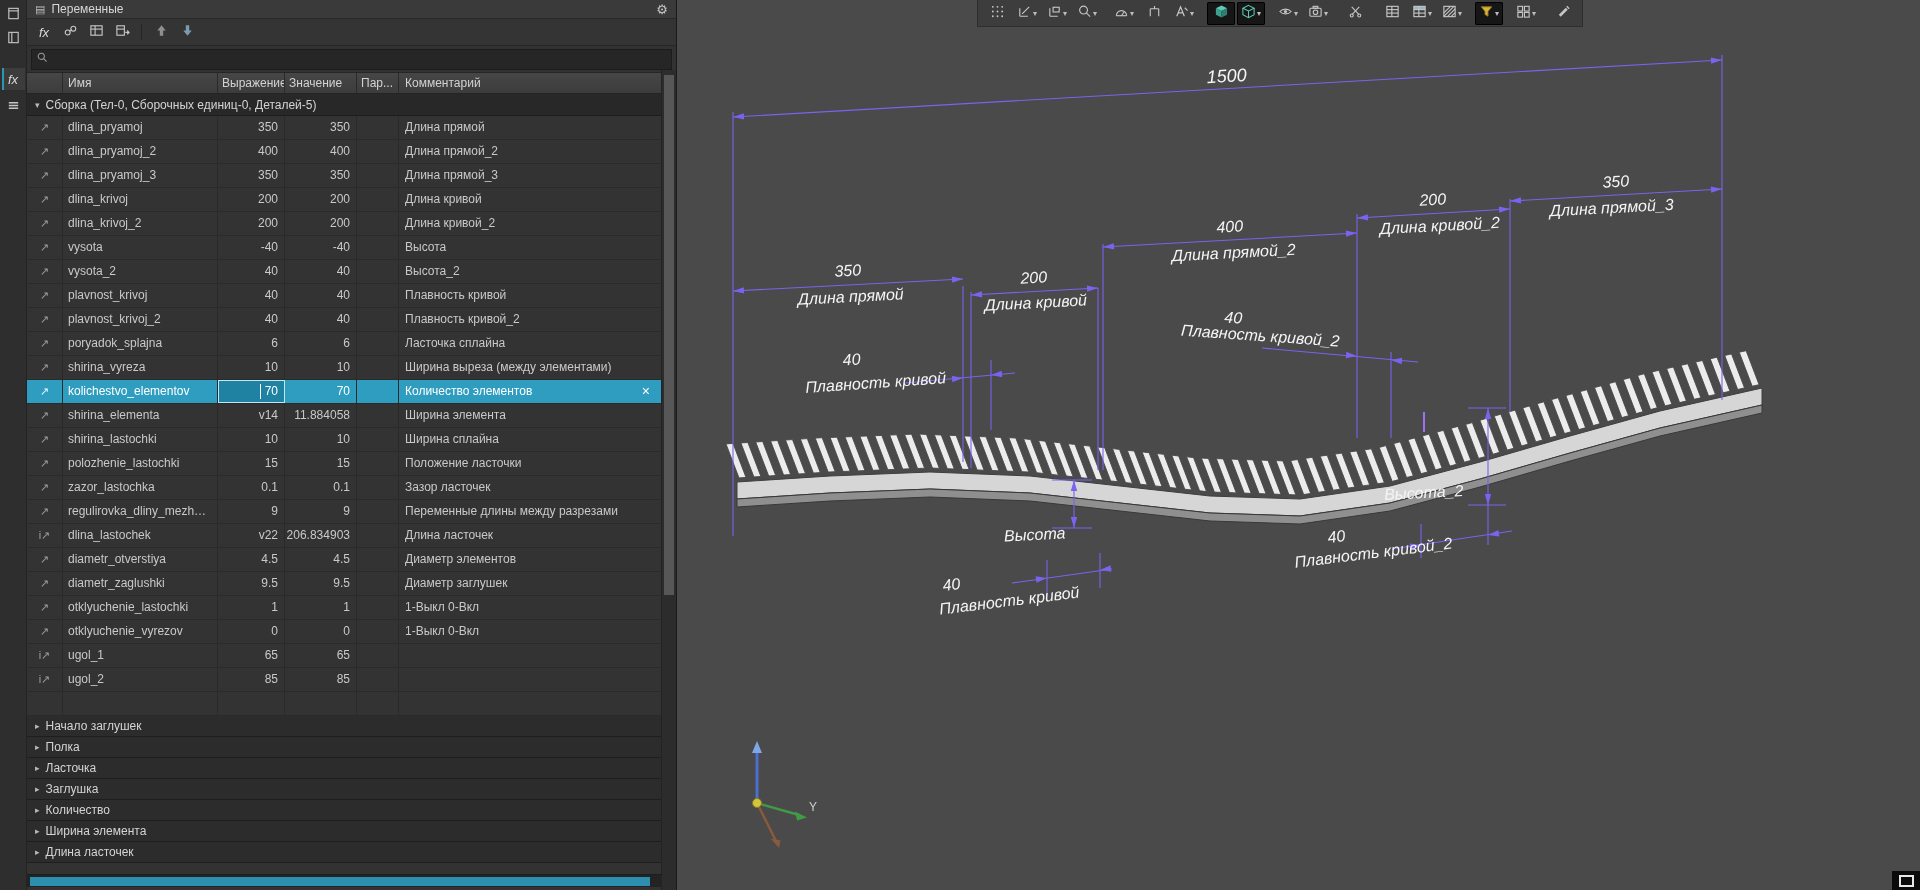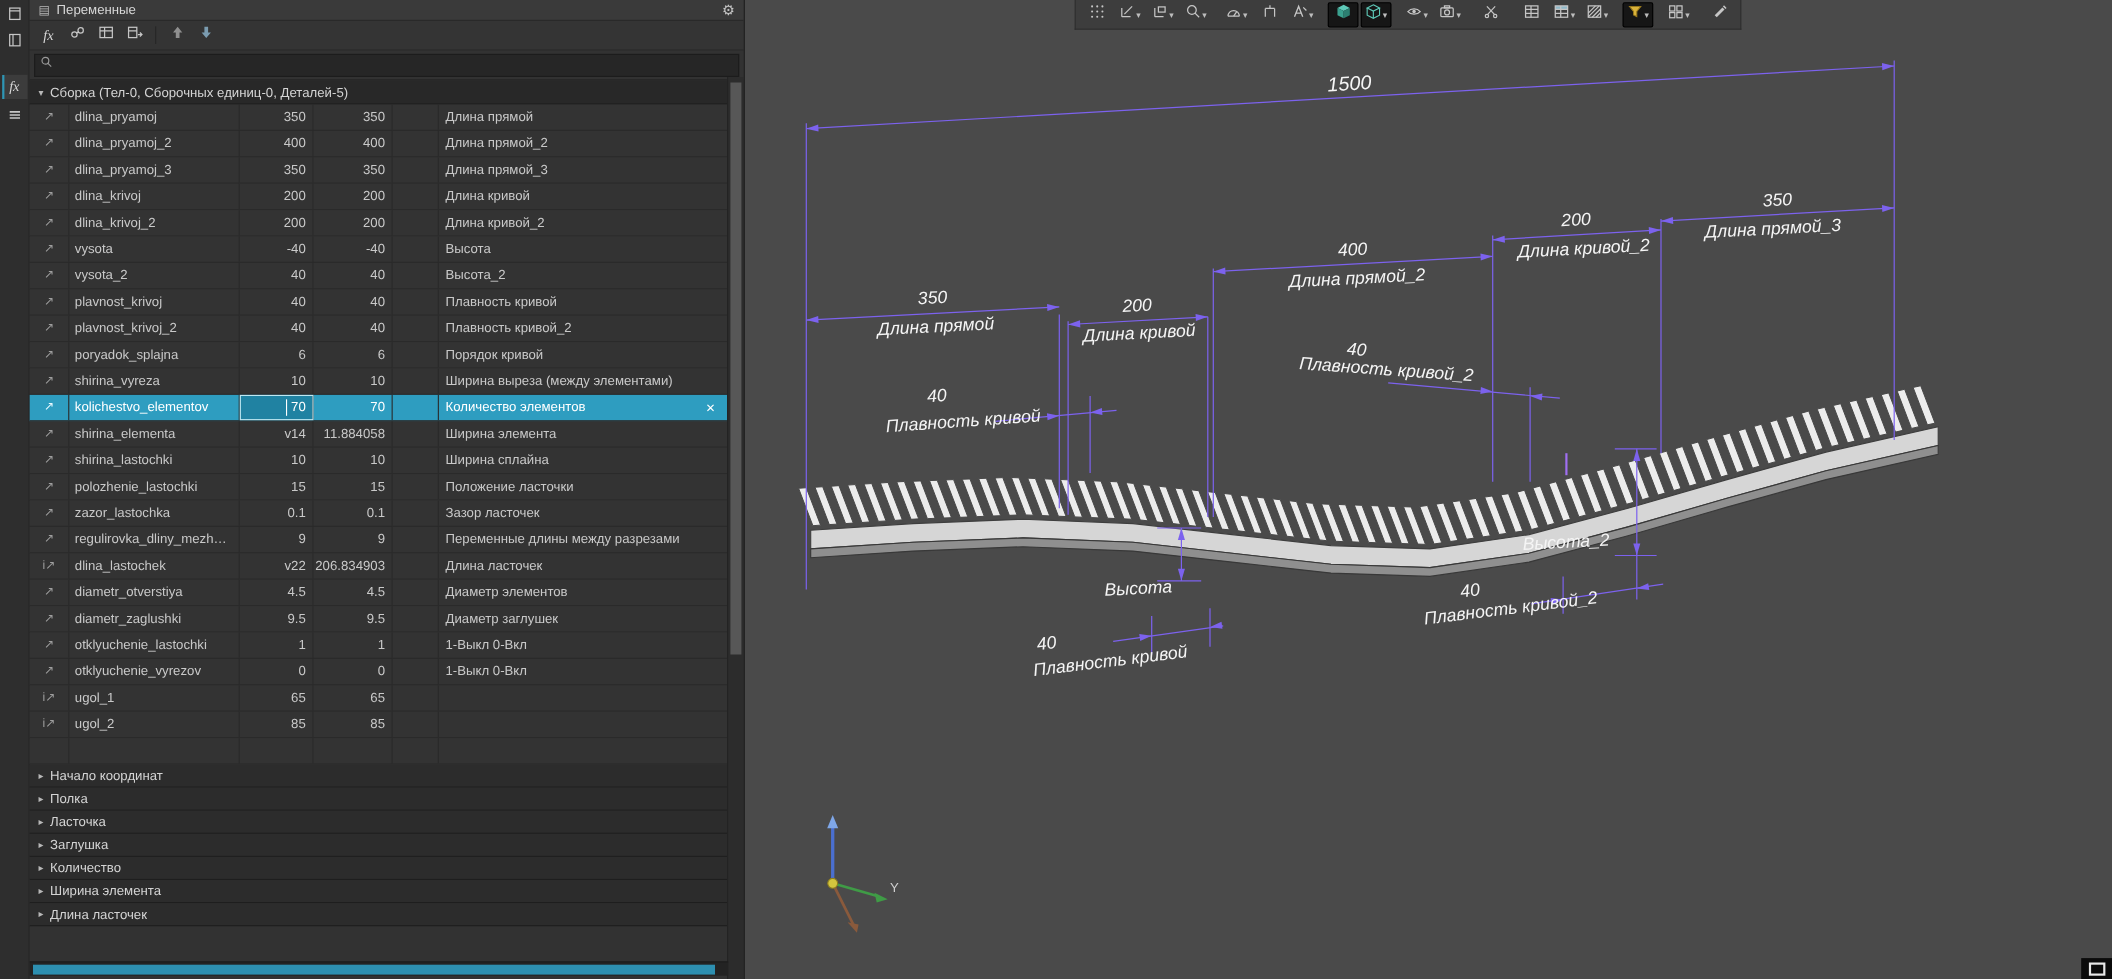--- a/index.html
+++ b/index.html
@@ -3,21 +3,21 @@
 <meta charset="utf-8">
 <style>
   html,body{margin:0;padding:0}
   body{width:1920px;height:890px;background:#4a4a4a;font-family:"Liberation Sans",sans-serif;overflow:hidden;position:relative;color:#c9c9c9}
   #app{position:absolute;inset:0}
 
   
   #left-strip{position:absolute;left:0;top:0;width:27px;height:890px;background:#2e2e2e;border-right:1px solid #232323;box-sizing:border-box;display:flex;flex-direction:column;align-items:center;padding-top:4px}
   .strip-btn{width:23px;height:22px;display:flex;align-items:center;justify-content:center;margin-bottom:2px}
   .strip-btn.active{background:#3c3c3c;box-shadow:inset 2px 0 0 #2d96b5}
-  .fxg{font-style:italic;font-family:Liberation Serif, serif;color:#d8d8d8;font-size:13px}
+  .fxg{font-style:italic;font-family:Liberation Sans, sans-serif;color:#d8d8d8;font-size:13px}
 
   
   #panel{position:absolute;left:27px;top:0;width:650px;height:890px;background:#323232;border-right:1px solid #1a1a1a;box-sizing:border-box}
   .ttl{height:18px;background:#3a3a3a;border-bottom:1px solid #282828;display:flex;align-items:center;gap:6px;padding:0 8px;font-size:12px;color:#d6d6d6}
   .ttl-icon{color:#b8b8b8;font-size:11px}
   .gear{margin-left:auto;font-size:13px;color:#c4c4c4}
   #p-toolbar{height:26px;background:#343434;border-bottom:1px solid #262626;display:flex;align-items:center;padding-left:6px;gap:4px}
   .pbtn{width:22px;height:22px;display:flex;align-items:center;justify-content:center}
   .psep{width:1px;height:16px;background:#262626;margin:0 4px}
   .search-row{height:26px;background:#323232;display:flex;align-items:center;padding:0 4px;border-bottom:1px solid #262626}
@@ -502,20 +502,28 @@
               <g fill="none" stroke="#9a9a9a" stroke-width="1.3">
                 <circle cx="6.5" cy="6.5" r="3.8"></circle>
                 <line x1="9.4" y1="9.4" x2="13" y2="13"></line>
               </g>
             </svg>
         </span>
         <input value="" style="">
       </div>
     </div>
 
+    <div class="thead">
+      <div class="c c-icon th"></div>
+      <div class="c c-name th">Имя</div>
+      <div class="c c-expr th" style="text-align:left;padding-left:4px">Выражение</div>
+      <div class="c c-value th" style="text-align:left;padding-left:4px">Значение</div>
+      <div class="c c-par th" style="padding-left:4px">Пар...</div>
+      <div class="c c-comment th">Комментарий</div>
+    </div>
 
     <div class="group-row">
       <span class="tri">▾</span>
       <span>Сборка (Тел-0, Сборочных единиц-0, Деталей-5)</span>
     </div>
 
     <div id="rows">
         <div class="row">
           <div class="c c-icon">↗</div>
           <div class="c c-name">dlina_pryamoj</div>
@@ -587,21 +595,21 @@
           <div class="c c-value">40</div>
           <div class="c c-par"></div>
           <div class="c c-comment">Плавность кривой_2</div>
         </div>
         <div class="row">
           <div class="c c-icon">↗</div>
           <div class="c c-name">poryadok_splajna</div>
           <div class="c c-expr">6</div>
           <div class="c c-value">6</div>
           <div class="c c-par"></div>
-          <div class="c c-comment">Порядок кривой</div>
+          <div class="c c-comment">Ласточка сплайна</div>
         </div>
         <div class="row">
           <div class="c c-icon">↗</div>
           <div class="c c-name">shirina_vyreza</div>
           <div class="c c-expr">10</div>
           <div class="c c-value">10</div>
           <div class="c c-par"></div>
           <div class="c c-comment">Ширина выреза (между элементами)</div>
         </div>
         <div class="row selected">
@@ -713,21 +721,21 @@
           <div class="c c-name"></div>
           <div class="c c-expr"></div>
           <div class="c c-value"></div>
           <div class="c c-par"></div>
           <div class="c c-comment"></div>
         </div>
       </div>
     <div id="groups">
         <div class="group-row sub">
           <span class="tri">▸</span>
-          <span>Начало координат</span>
+          <span>Начало заглушек</span>
         </div>
         <div class="group-row sub">
           <span class="tri">▸</span>
           <span>Полка</span>
         </div>
         <div class="group-row sub">
           <span class="tri">▸</span>
           <span>Ласточка</span>
         </div>
         <div class="group-row sub">

